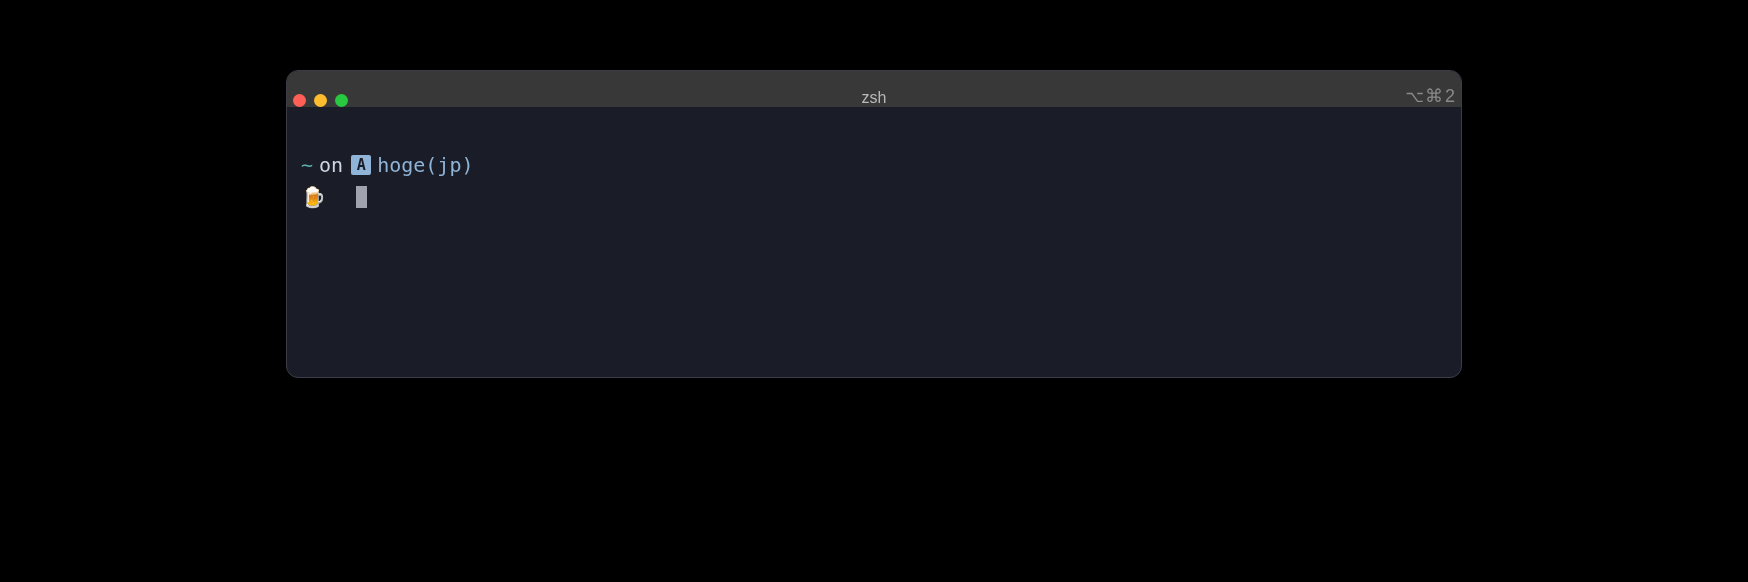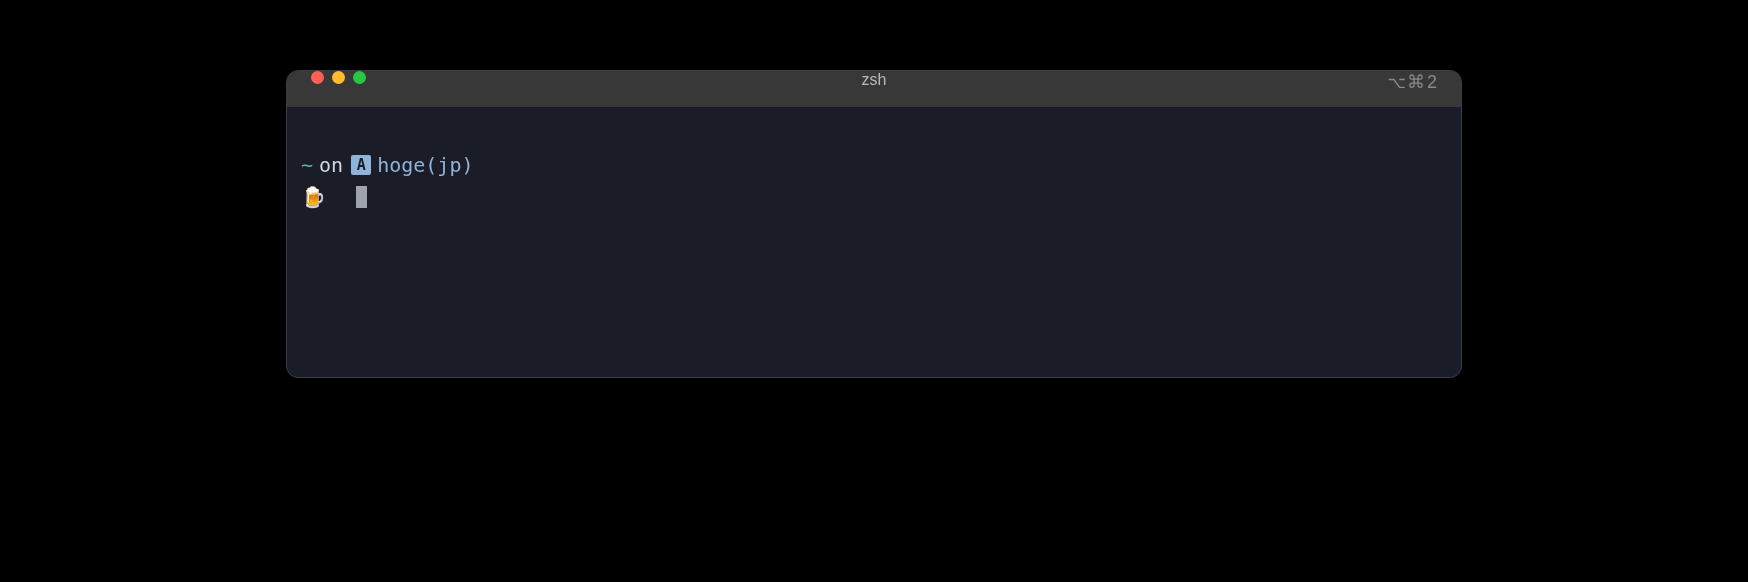--- a/index.html
+++ b/index.html
@@ -22,23 +22,23 @@
       background: #1a1d27;
       border-radius: 12px;
       overflow: hidden;
       box-shadow: 0 20px 60px rgba(0,0,0,0.5);
       border: 1px solid #3a3d47;
     }
     .titlebar {
       height: 36px;
       background: #383838;
       display: flex;
-      align-items: flex-start;
+      align-items: flex-end;
       position: relative;
-      padding: 0 24px;
+      padding: 0 6px;
     }
     .traffic-lights {
       display: flex;
       gap: 8px;
       align-items: center;
     }
     .traffic-light {
       width: 13px;
       height: 13px;
       border-radius: 50%;

